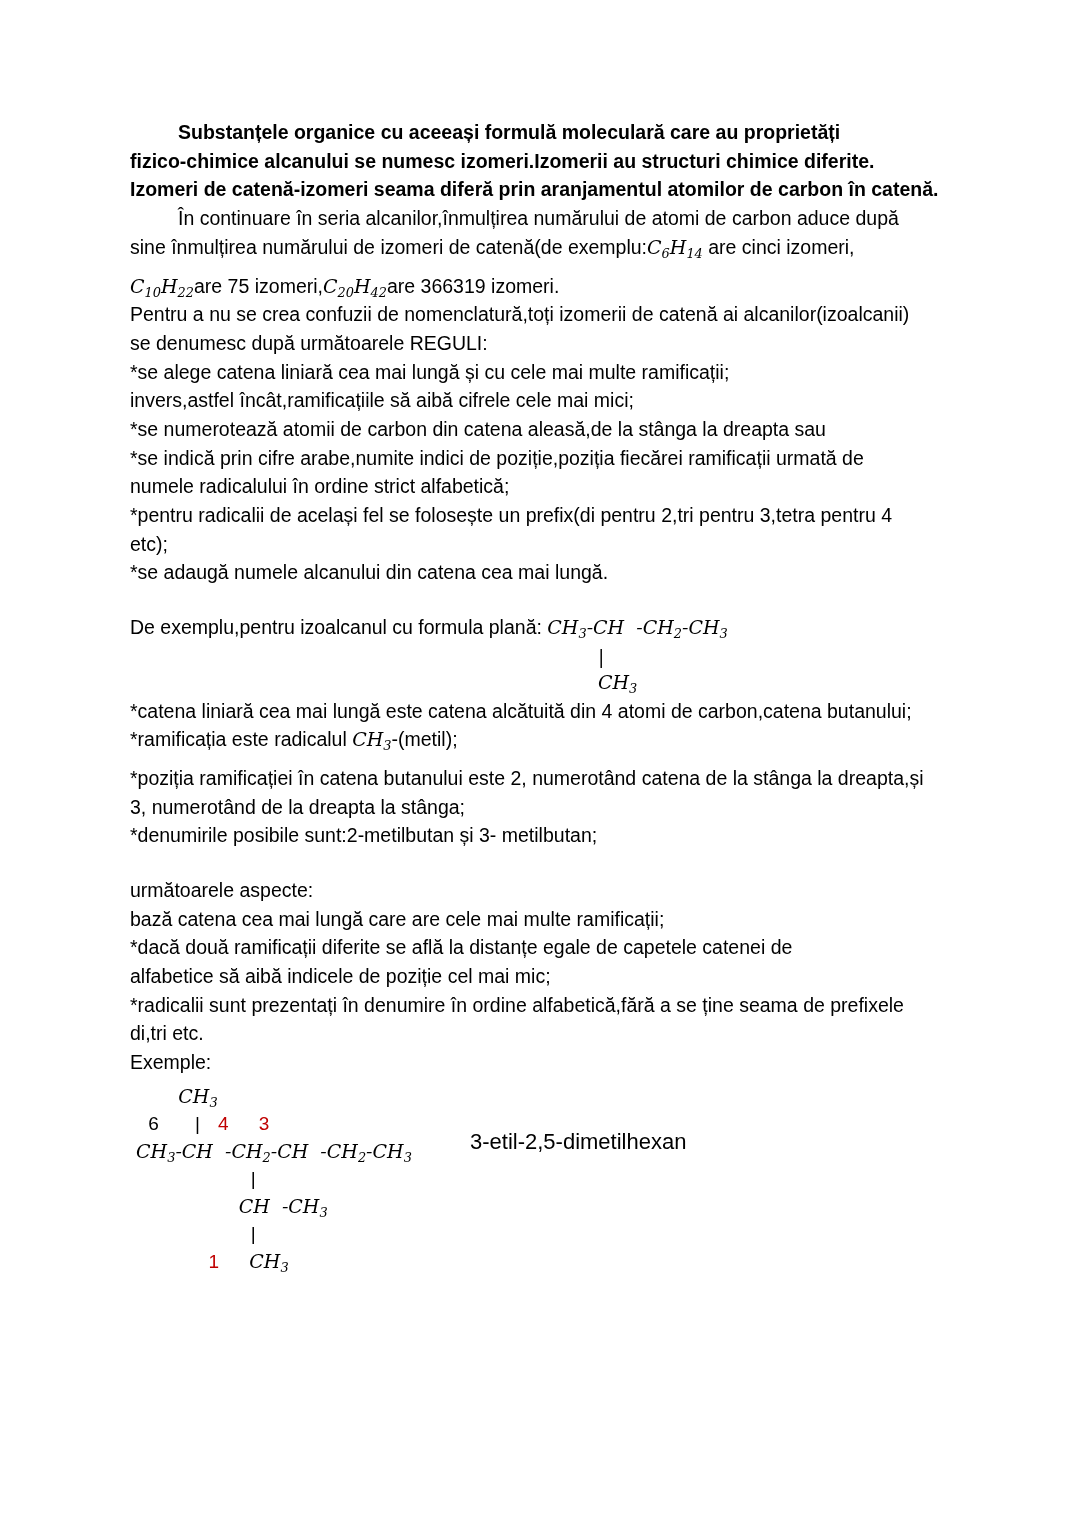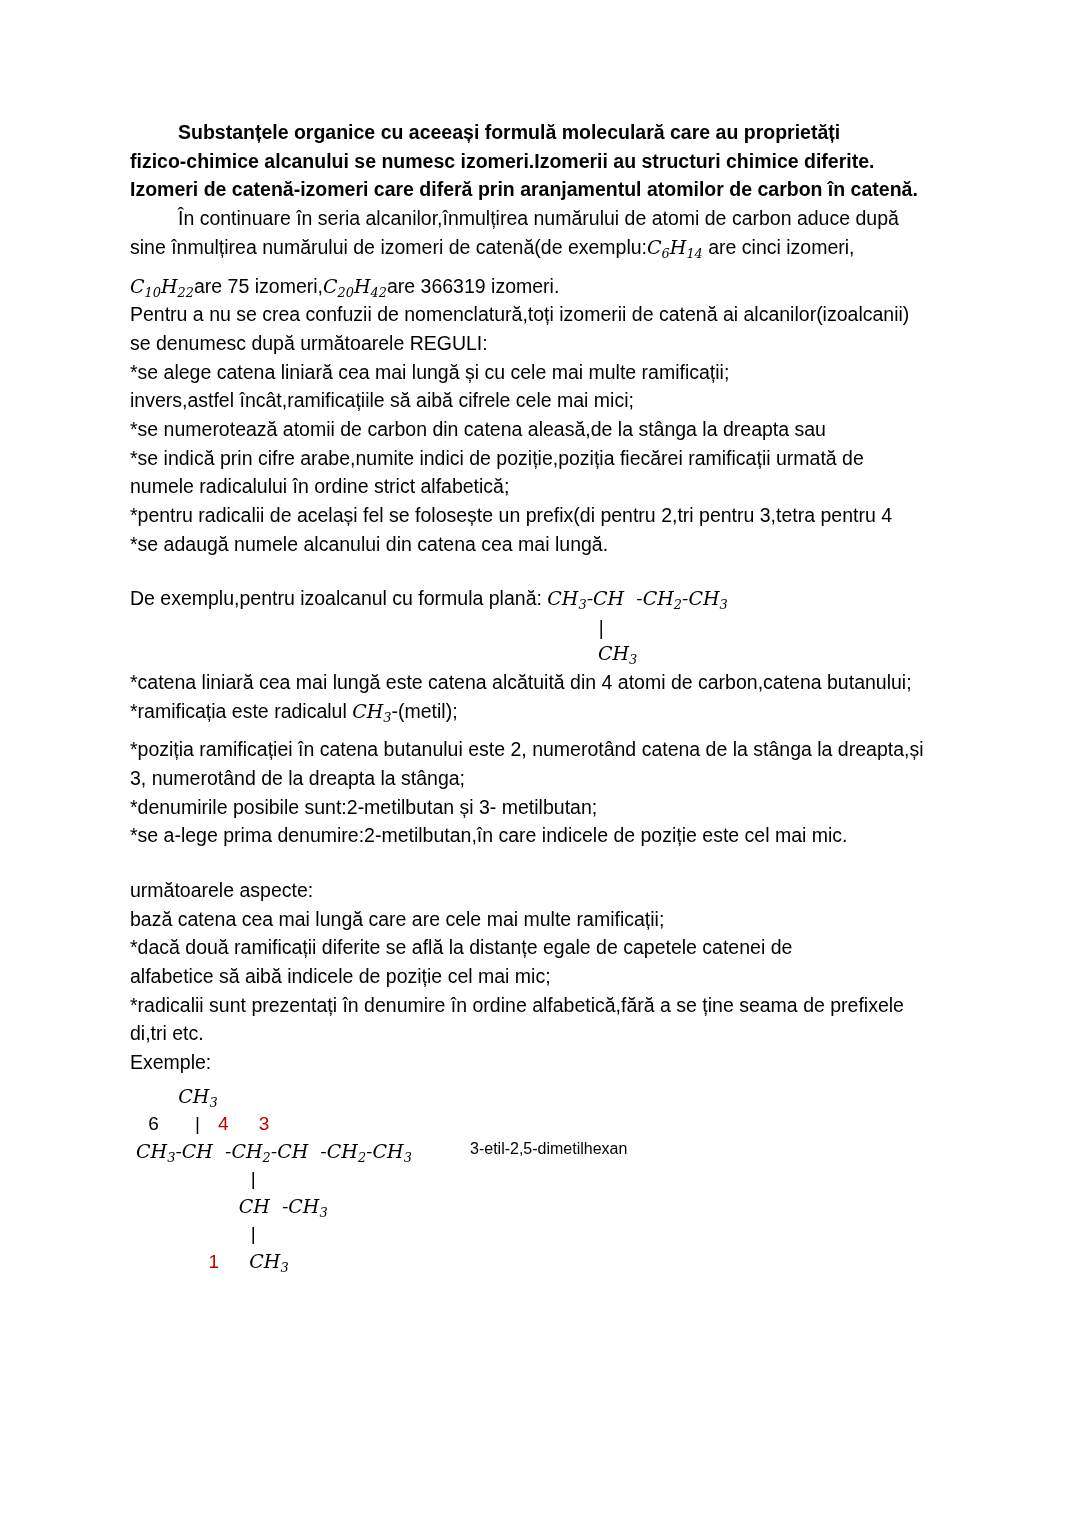--- a/index.html
+++ b/index.html
@@ -90,68 +90,68 @@
     font-family: "Liberation Sans", sans-serif;
     font-style: normal;
   }
   .example .bond {
     font-style: normal;
     font-family: "Liberation Sans", sans-serif;
   }
   .example .name {
     position: absolute;
     left: 340px;
-    top: 54px;
+    top: 43px;
     font-family: "Liberation Sans", sans-serif;
     font-style: normal;
-    font-size: 16px;
+    font-size: 22px;
   }
 </style>
 </head>
 <body>
 
 <div class="page">
   <div class="doc-body">
 
     <p class="bold"><span class="indent"></span><span>Substanțele organice cu aceeași formulă moleculară care au proprietăți</span></p>
     <p class="bold">fizico-chimice alcanului se numesc izomeri.Izomerii au structuri chimice diferite.</p>
-    <p class="bold">Izomeri de catenă-izomeri care diferă prin aranjamentul atomilor de carbon în catenă.</p>
+    <p class="bold">Izomeri de catenă-izomeri seama diferă prin aranjamentul atomilor de carbon în catenă.</p>
 
     <p><span class="indent"></span><span>În continuare în seria alcanilor,înmulțirea numărului de atomi de carbon aduce după</span></p>
     <p><span>sine înmulțirea numărului de izomeri de catenă(de exemplu:</span><span class="chem"><span>C</span><sub>6</sub><span>H</span><sub>14</sub></span><span> are cinci izomeri,</span></p>
     <div class="small-gap"></div>
     <p><span class="chem"><span>C</span><sub>10</sub><span>H</span><sub>22</sub></span><span>are 75 izomeri,</span><span class="chem"><span>C</span><sub>20</sub><span>H</span><sub>42</sub></span><span>are 366319 izomeri.</span></p>
 
     <p>Pentru a nu se crea confuzii de nomenclatură,toți izomerii de catenă ai alcanilor(izoalcanii)</p>
     <p>se denumesc după următoarele REGULI:</p>
 
     <p>*se alege catena liniară cea mai lungă și cu cele mai multe ramificații;</p>
     <p>invers,astfel încât,ramificațiile să aibă cifrele cele mai mici;</p>
     <p>*se numerotează atomii de carbon din catena aleasă,de la stânga la dreapta sau</p>
     <p>*se indică prin cifre arabe,numite indici de poziție,poziția fiecărei ramificații urmată de</p>
     <p>numele radicalului în ordine strict alfabetică;</p>
     <p>*pentru radicalii de același fel se folosește un prefix(di pentru 2,tri pentru 3,tetra pentru 4</p>
+    <p>etc);</p>
     <p>*se adaugă numele alcanului din catena cea mai lungă.</p>
 
     <div class="blank-line"></div>
 
     <p><span>De exemplu,pentru izoalcanul cu formula plană: </span><span class="chem">CH<sub>3</sub>-CH&nbsp; -CH<sub>2</sub>-CH<sub>3</sub></span></p>
 
     <div class="struct1">
       <div class="row-bond">|</div>
       <div class="row-sub">CH<sub style="font-size:0.68em;vertical-align:-0.32em;line-height:0;">3</sub></div>
     </div>
 
     <p>*catena liniară cea mai lungă este catena alcătuită din 4 atomi de carbon,catena butanului;</p>
     <p><span>*ramificația este radicalul </span><span class="chem">CH<sub>3</sub></span><span>-(metil);</span></p>
     <div class="small-gap"></div>
     <p>*poziția ramificației în catena butanului este 2, numerotând catena de la stânga la dreapta,și</p>
     <p>3, numerotând de la dreapta la stânga;</p>
     <p>*denumirile posibile sunt:2-metilbutan și 3- metilbutan;</p>
-    <p>*se a-lege prima denumire:2-metilbutan,în care indicele de poziție este cel mai mic.</p>
 
     <div class="blank-line"></div>
 
     <p>următoarele aspecte:</p>
     <p>bază catena cea mai lungă care are cele mai multe ramificații;</p>
     <p>*dacă două ramificații diferite se află la distanțe egale de capetele catenei de</p>
     <p>alfabetice să aibă indicele de poziție cel mai mic;</p>
     <p>*radicalii sunt prezentați în denumire în ordine alfabetică,fără a se ține seama de prefixele</p>
     <p>di,tri etc.</p>
     <p>Exemple:</p>

